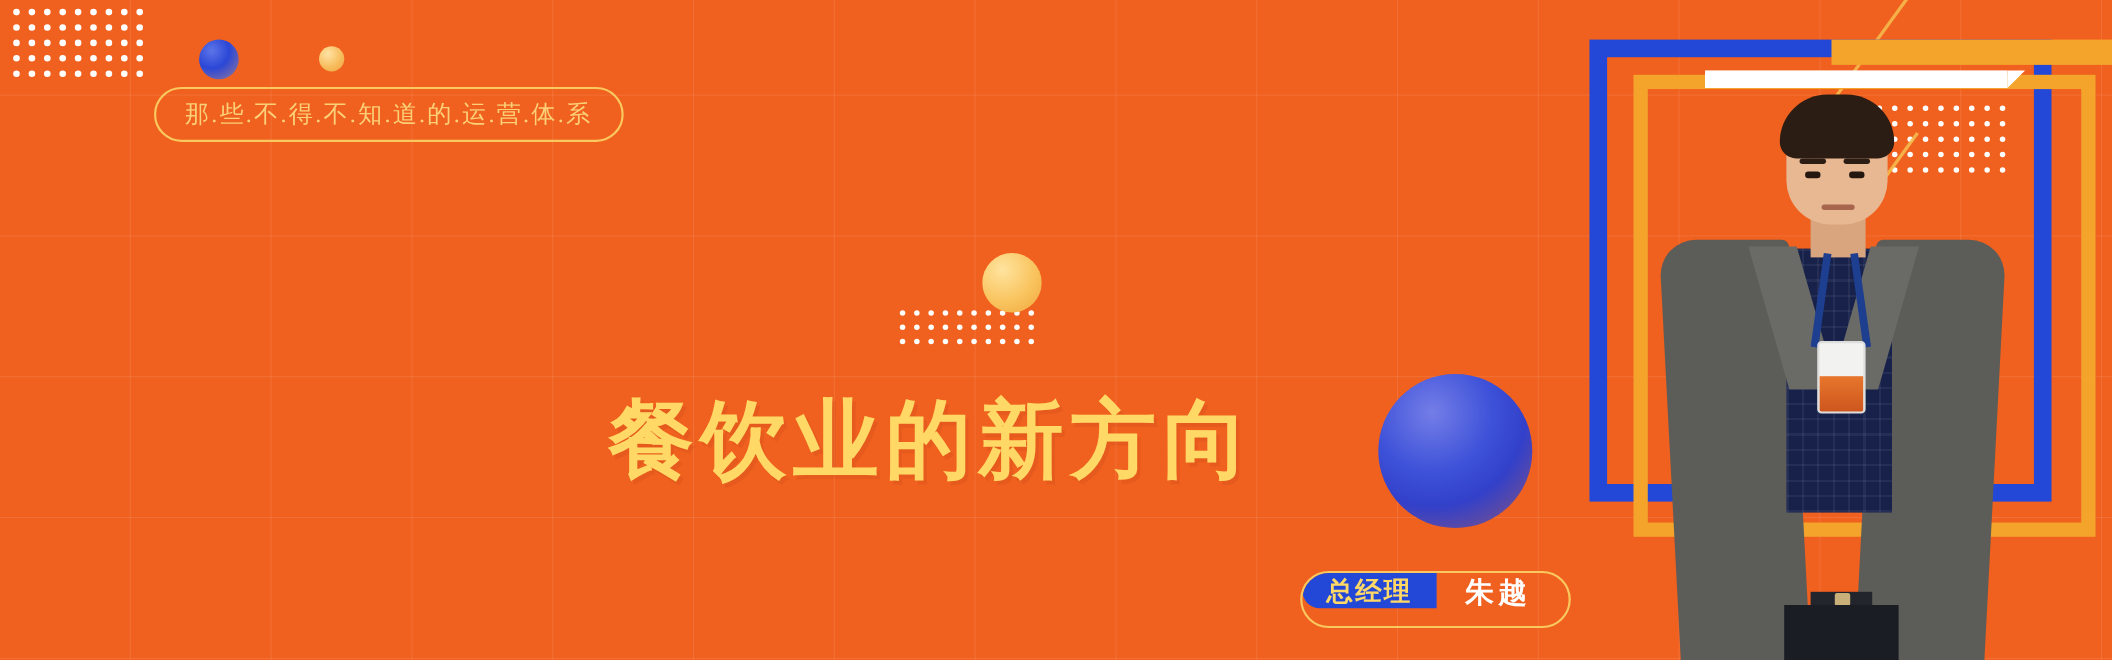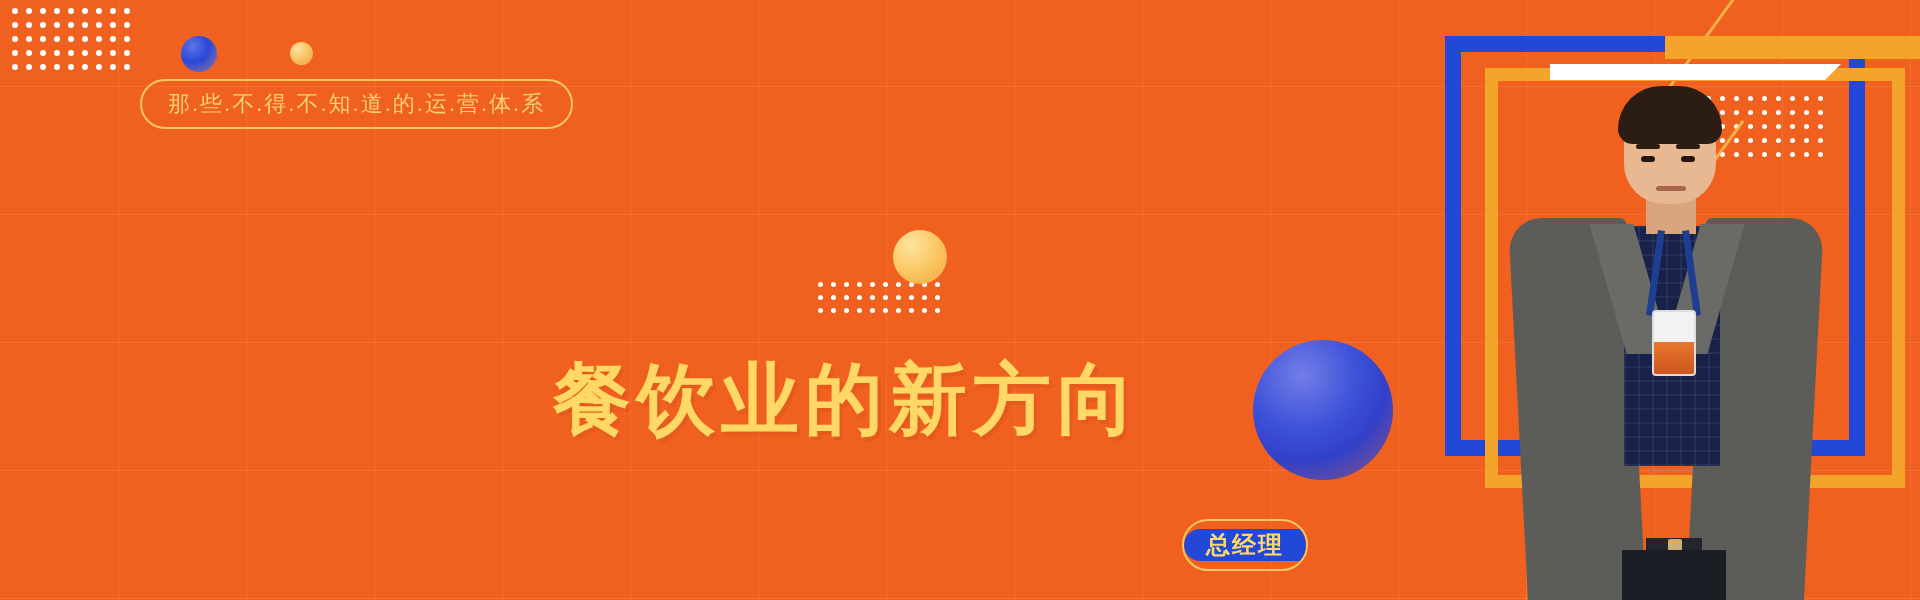--- a/index.html
+++ b/index.html
@@ -60,21 +60,21 @@
 
   
   .subtitle-pill{
     position:absolute;left:140px;top:79px;
     height:50px;padding:0 26px;
     border:2px solid #f9c85f;border-radius:26px;
     display:flex;align-items:center;
   }
   .subtitle-pill span{
     color:#fbd077;font-size:22px;letter-spacing:2px;
-    white-space:nowrap;line-height:1;
+    white-space:nowrap;line-height:1;font-family:Liberation Serif, serif;
   }
 
   
   .title-main{
     position:absolute;left:110px;top:166px;
     font-size:118px;font-weight:bold;
     letter-spacing:10px;line-height:1;
     color:#fdeade;
     white-space:nowrap;
     text-shadow:4px 5px 0 rgba(190,70,25,.16);
@@ -86,21 +86,21 @@
     color:#ffd866;
     white-space:nowrap;
     text-shadow:3px 4px 0 rgba(190,70,25,.18);
   }
 
   
   .speaker-badge{
     position:absolute;left:1182px;top:519px;
     height:52px;
     border:2px solid #f9c85f;border-radius:26px;
-    display:flex;align-items:center;overflow:hidden;
+    display:flex;align-items:flex-start;overflow:hidden;
   }
   .speaker-badge .role{
     background:#2348d8;
     color:#ffd866;
     font-size:24px;font-weight:bold;letter-spacing:2px;
     display:flex;align-items:center;justify-content:center;
     padding:0 22px;
     border-radius:26px 0 0 26px;
   }
   .speaker-badge .name{
@@ -353,20 +353,21 @@
   <div class="diag d2"></div>
 
   <div class="subtitle-pill">
     <span>那.些.不.得.不.知.道.的.运.营.体.系</span>
   </div>
 
   <div class="title-sub">餐饮业的新方向</div>
 
   <div class="speaker-badge">
     <div class="role">总经理</div>
+    <div class="name">朱越</div>
   </div>
 
   <div class="photo-area">
     <div class="frame-blue"></div>
     <div class="frame-orange"></div>
     <div class="frame-top-bar"></div>
   </div>
   <div class="frame-white-strip"></div>
 
   <div class="photo">

